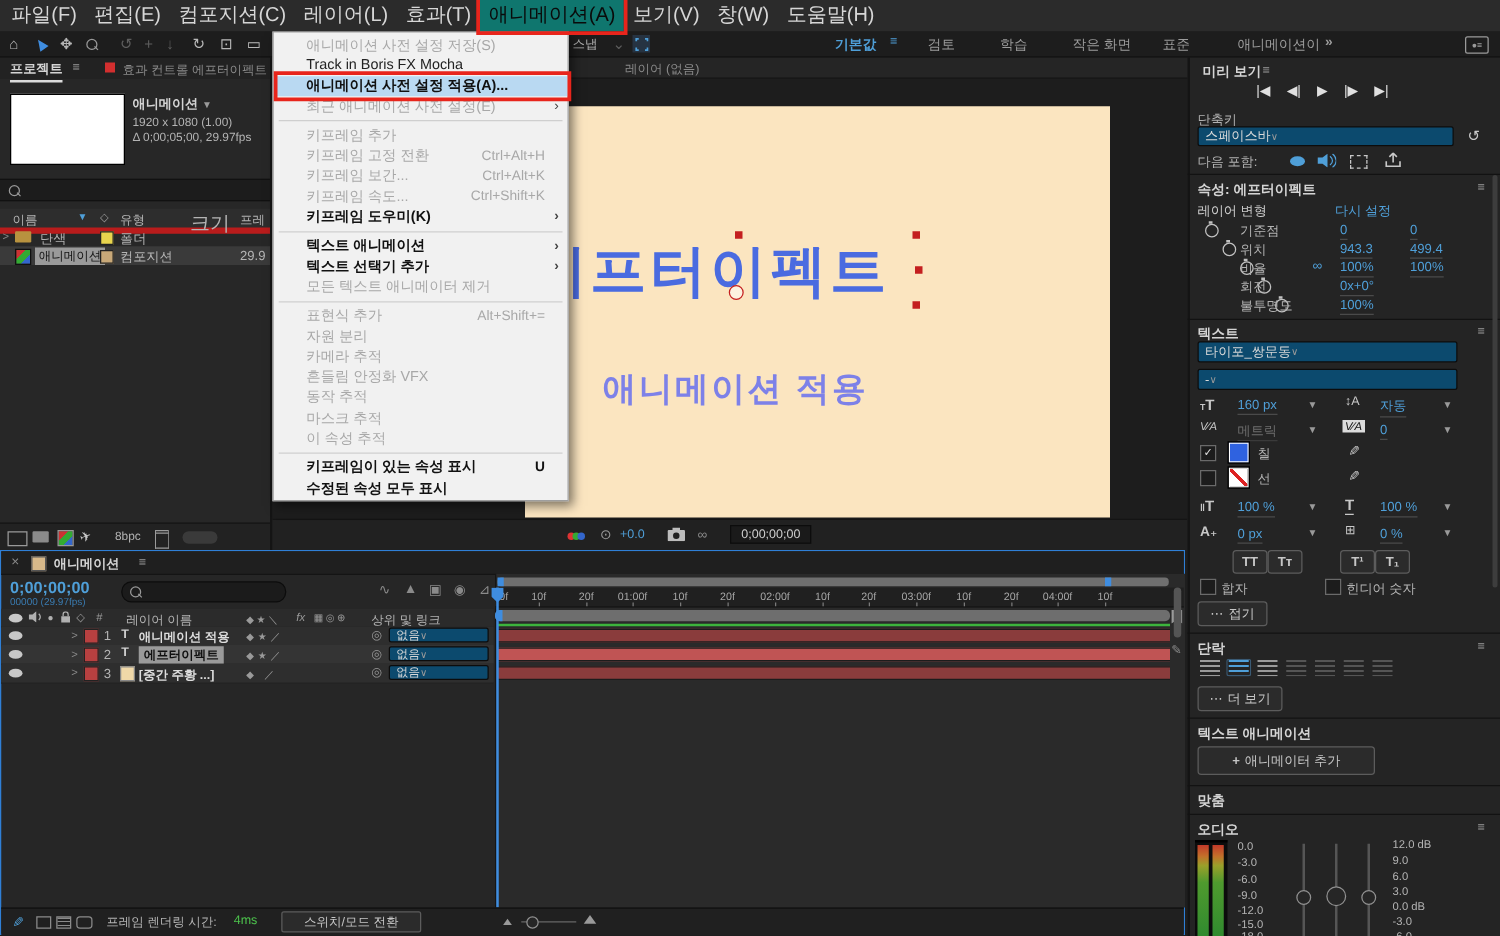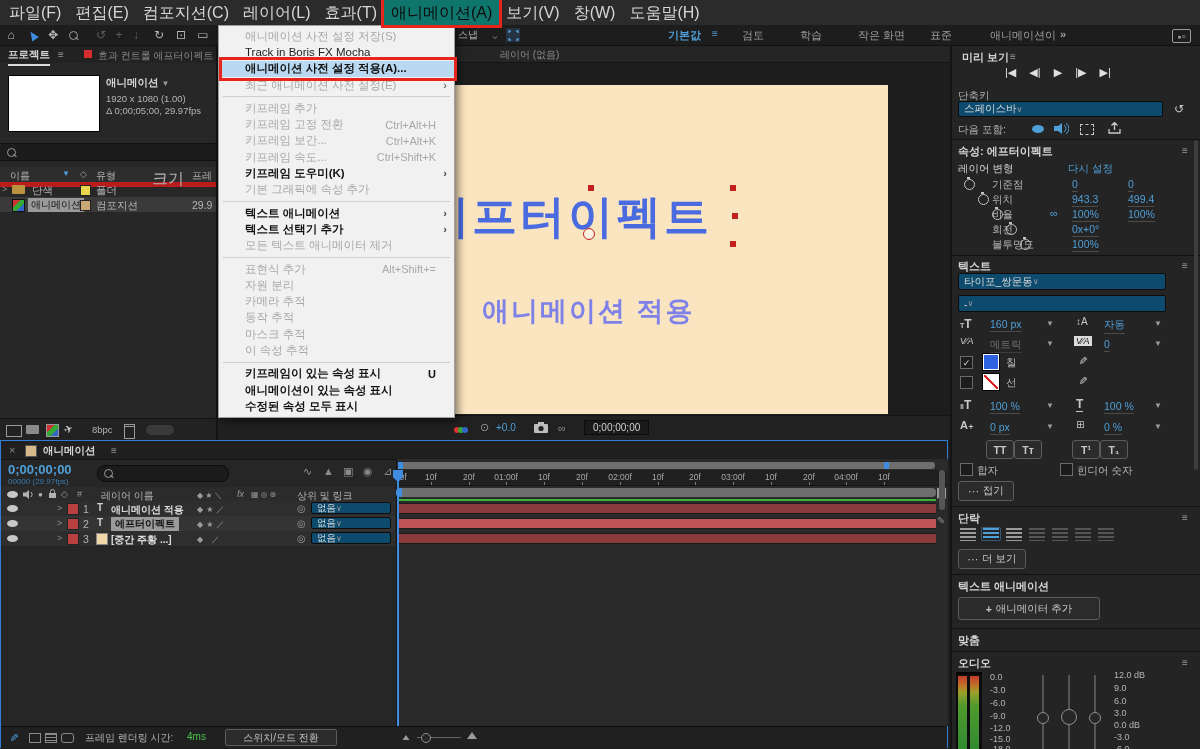--- a/index.html
+++ b/index.html
@@ -562,23 +562,20 @@
         <span class="sc">Ctrl+Alt+K</span>
       </div>
     <div class="mi dis">
         <span>키프레임 속도...</span>
         <span class="sc">Ctrl+Shift+K</span>
       </div>
     <div class="mi b">
         <span>키프레임 도우미(K)</span>
         <span class="ar">›</span>
       </div>
-    <div class="mi dis">
-        <span>기본 그래픽에 속성 추가</span>
-      </div>
     <div class="msep"></div>
     <div class="mi b">
         <span>텍스트 애니메이션</span>
         <span class="ar">›</span>
       </div>
     <div class="mi b">
         <span>텍스트 선택기 추가</span>
         <span class="ar">›</span>
       </div>
     <div class="mi dis">
@@ -589,34 +586,34 @@
         <span>표현식 추가</span>
         <span class="sc">Alt+Shift+=</span>
       </div>
     <div class="mi dis">
         <span>자원 분리</span>
       </div>
     <div class="mi dis">
         <span>카메라 추적</span>
       </div>
     <div class="mi dis">
+        <span>흔들림 안정화 VFX</span>
+      </div>
+    <div class="mi dis">
         <span>동작 추적</span>
       </div>
     <div class="mi dis">
         <span>마스크 추적</span>
       </div>
     <div class="mi dis">
         <span>이 속성 추적</span>
       </div>
     <div class="msep"></div>
     <div class="mi b">
         <span>키프레임이 있는 속성 표시</span>
         <span class="sc">U</span>
       </div>
     <div class="mi b">
-        <span>애니메이션이 있는 속성 표시</span>
-      </div>
-    <div class="mi b">
         <span>수정된 속성 모두 표시</span>
       </div>
   </div>
 
 </div>
 
 </body></html>

